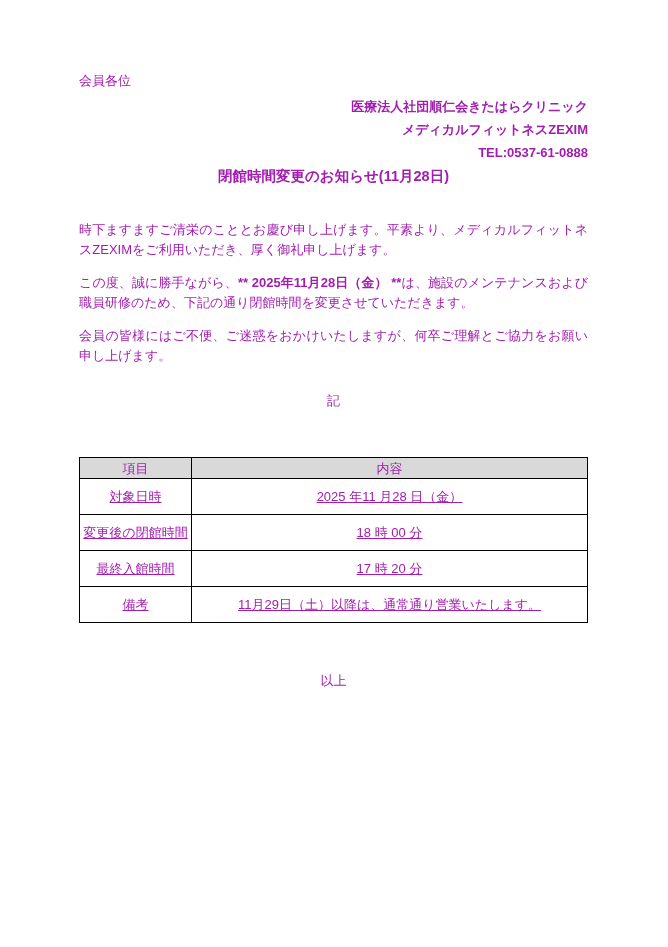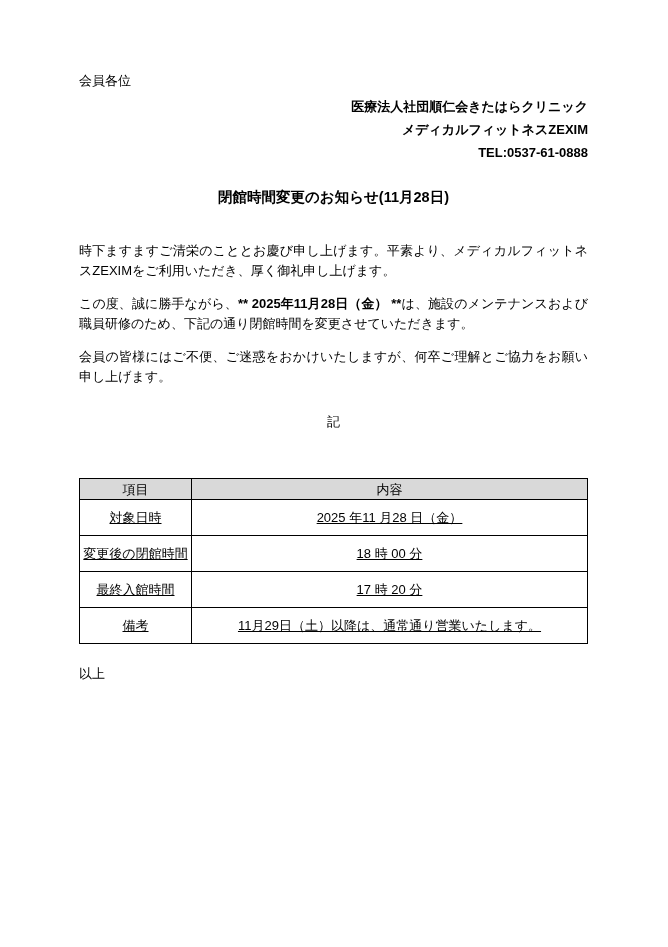--- a/index.html
+++ b/index.html
@@ -3,39 +3,39 @@
 <meta charset="utf-8">
 <style>
   * { margin: 0; padding: 0; box-sizing: border-box; }
   html, body { background: #ffffff; }
   .page {
     position: relative;
     width: 668px;
     height: 947px;
     background: #ffffff;
     font-family: "Liberation Sans", "DejaVu Sans", sans-serif;
-    color: #000000;
+    color: #a21caf;
     font-size: 13px;
     overflow: hidden;
   }
   .content {
     padding: 71px 80px 0 79px; 
   }
   .recipient {
     text-align: left;
     line-height: 20px;
   }
   .sender-block {
     margin-top: 4px;
     text-align: right;
     line-height: 23px;
     font-weight: bold;
   }
   .doc-title {
-    margin-top: 22px;
+    margin-top: 1px;
     text-align: center;
     font-size: 14.5px;
     font-weight: bold;
     line-height: 22px;
   }
   .body-text { margin-top: 33px; }
   .paragraph {
     line-height: 20px;
     margin-bottom: 13px;
     text-align: justify;
@@ -61,22 +61,22 @@
   }
   .notice-table th {
     background: #d9d9d9;
     height: 21px;
     line-height: 15px;
   }
   .notice-table td { height: 36px; text-decoration: underline; }
   .col-item { width: 112px; }
   .col-content { width: 396px; }
   .closing {
-    margin-top: 20px;
-    text-align: left;
+    margin-top: 48px;
+    text-align: center;
     line-height: 20px;
   }
 </style>
 </head>
 <body>
 
 <div class="page">
   <div class="content">
 
     <div class="recipient">会員各位</div>

